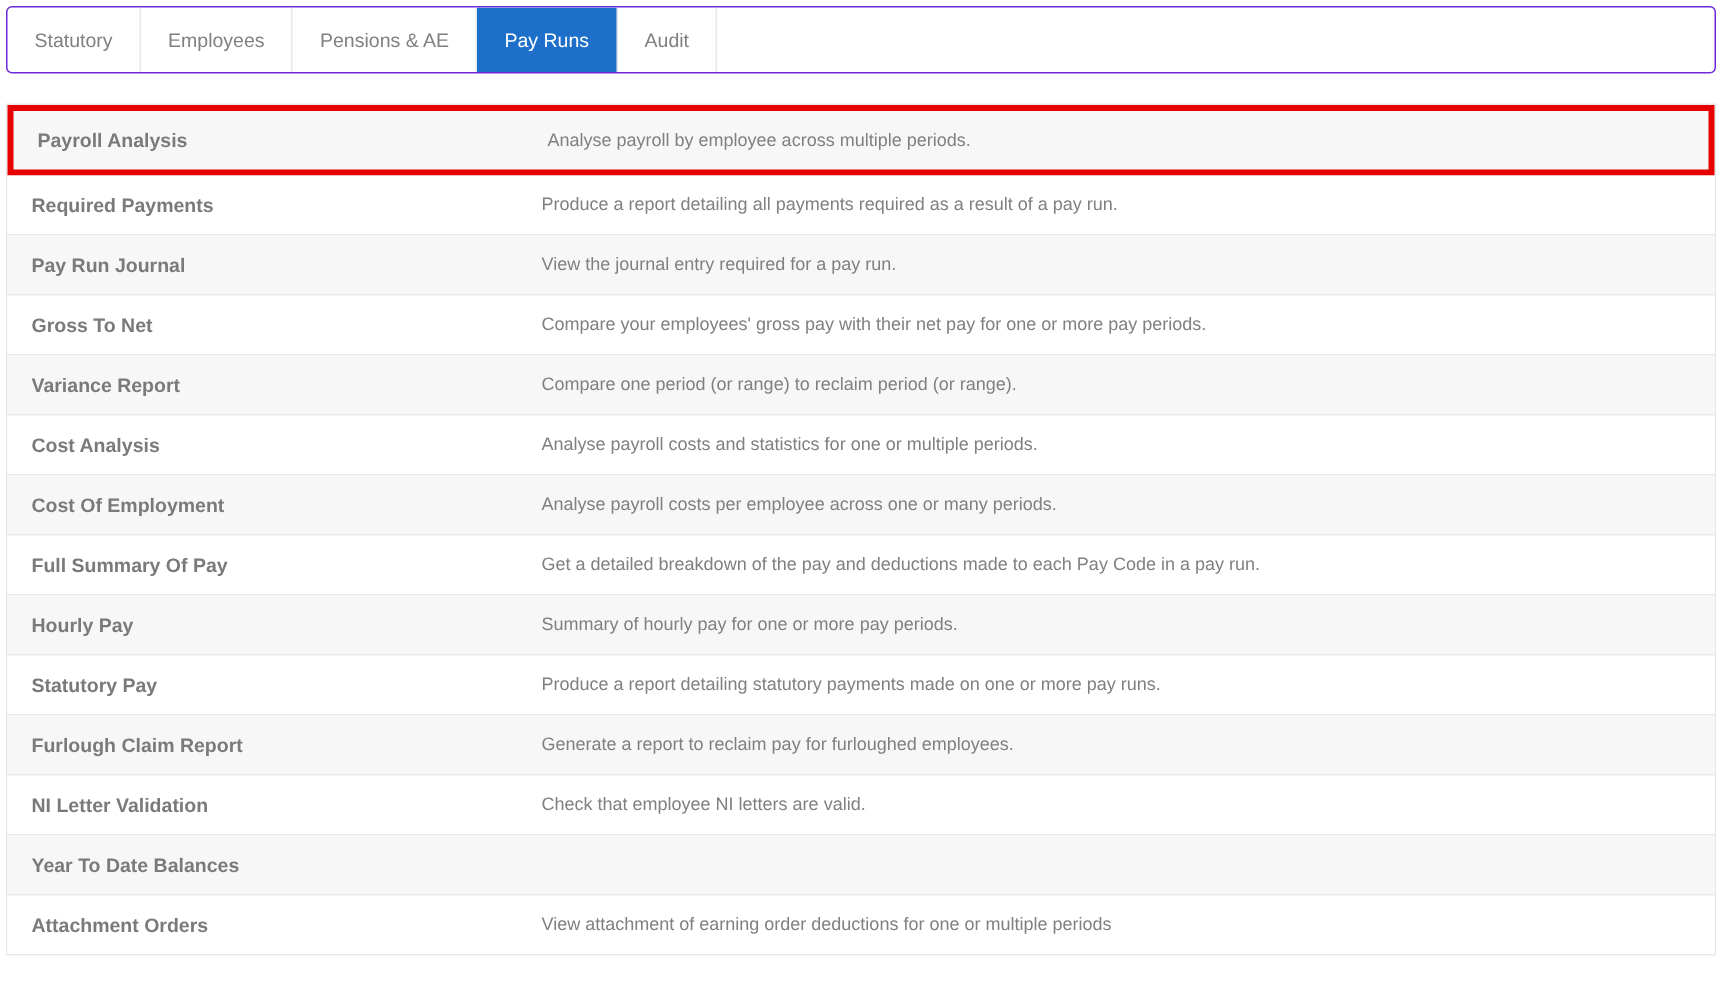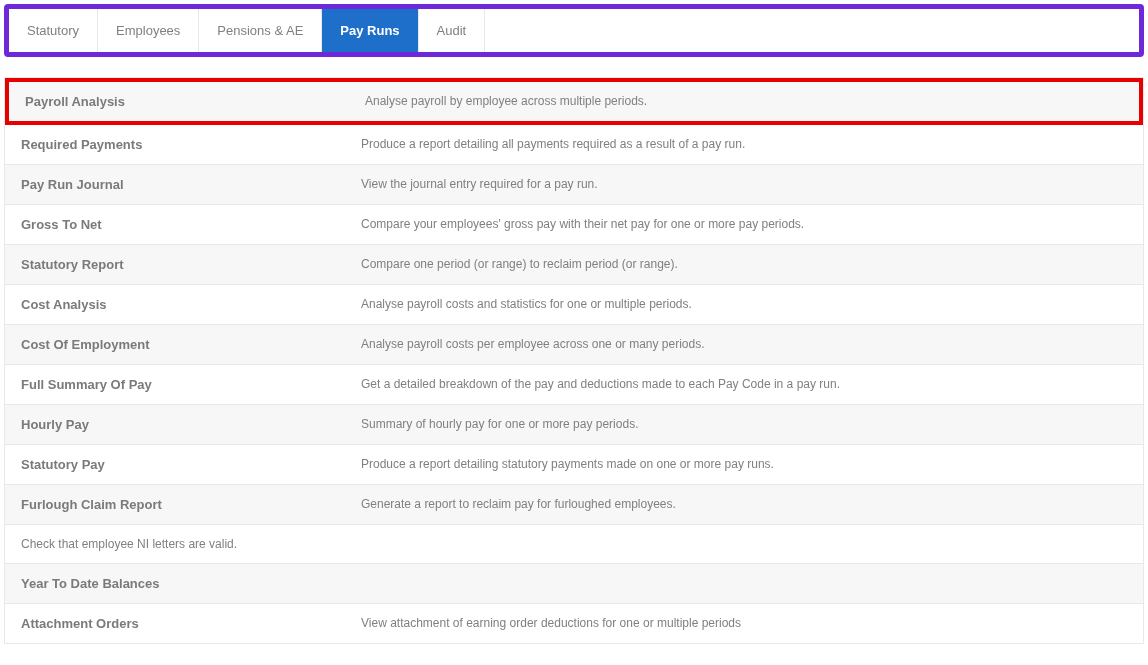--- a/index.html
+++ b/index.html
@@ -7,37 +7,37 @@
       padding: 0;
       box-sizing: border-box;
     }
     body {
       font-family: Arial, Helvetica, sans-serif;
       background: #fff;
       padding: 4px;
     }
     .tab-bar {
       display: flex;
-      border: 5px solid #6d28d9;
+      border: 1px solid #6d28d9;
       border-radius: 4px;
       overflow: hidden;
       background: #fff;
     }
     .tab {
       padding: 14px 18px;
       font-size: 13px;
       color: #808080;
       cursor: pointer;
       border-right: 1px solid #e8e8e8;
       white-space: nowrap;
     }
     .tab.active {
       background: #1e6fc9;
       color: #fff;
-      font-weight: 700;
+      font-weight: 400;
     }
     .tab-spacer {
       flex: 1;
     }
     .tab-right {
       padding: 14px 18px;
       font-size: 13px;
       color: #808080;
       cursor: pointer;
       white-space: nowrap;
@@ -99,21 +99,21 @@
     </div>
     <div class="report-row">
       <div class="report-title">Pay Run Journal</div>
       <div class="report-desc">View the journal entry required for a pay run.</div>
     </div>
     <div class="report-row">
       <div class="report-title">Gross To Net</div>
       <div class="report-desc">Compare your employees' gross pay with their net pay for one or more pay periods.</div>
     </div>
     <div class="report-row">
-      <div class="report-title">Statutory Report</div>
+      <div class="report-title">Variance Report</div>
       <div class="report-desc">Compare one period (or range) to reclaim period (or range).</div>
     </div>
     <div class="report-row">
       <div class="report-title">Cost Analysis</div>
       <div class="report-desc">Analyse payroll costs and statistics for one or multiple periods.</div>
     </div>
     <div class="report-row">
       <div class="report-title">Cost Of Employment</div>
       <div class="report-desc">Analyse payroll costs per employee across one or many periods.</div>
     </div>
@@ -127,20 +127,21 @@
     </div>
     <div class="report-row">
       <div class="report-title">Statutory Pay</div>
       <div class="report-desc">Produce a report detailing statutory payments made on one or more pay runs.</div>
     </div>
     <div class="report-row">
       <div class="report-title">Furlough Claim Report</div>
       <div class="report-desc">Generate a report to reclaim pay for furloughed employees.</div>
     </div>
     <div class="report-row">
+      <div class="report-title">NI Letter Validation</div>
       <div class="report-desc">Check that employee NI letters are valid.</div>
     </div>
     <div class="report-row">
       <div class="report-title">Year To Date Balances</div>
     </div>
     <div class="report-row">
       <div class="report-title">Attachment Orders</div>
       <div class="report-desc">View attachment of earning order deductions for one or multiple periods</div>
     </div>
   </div>

